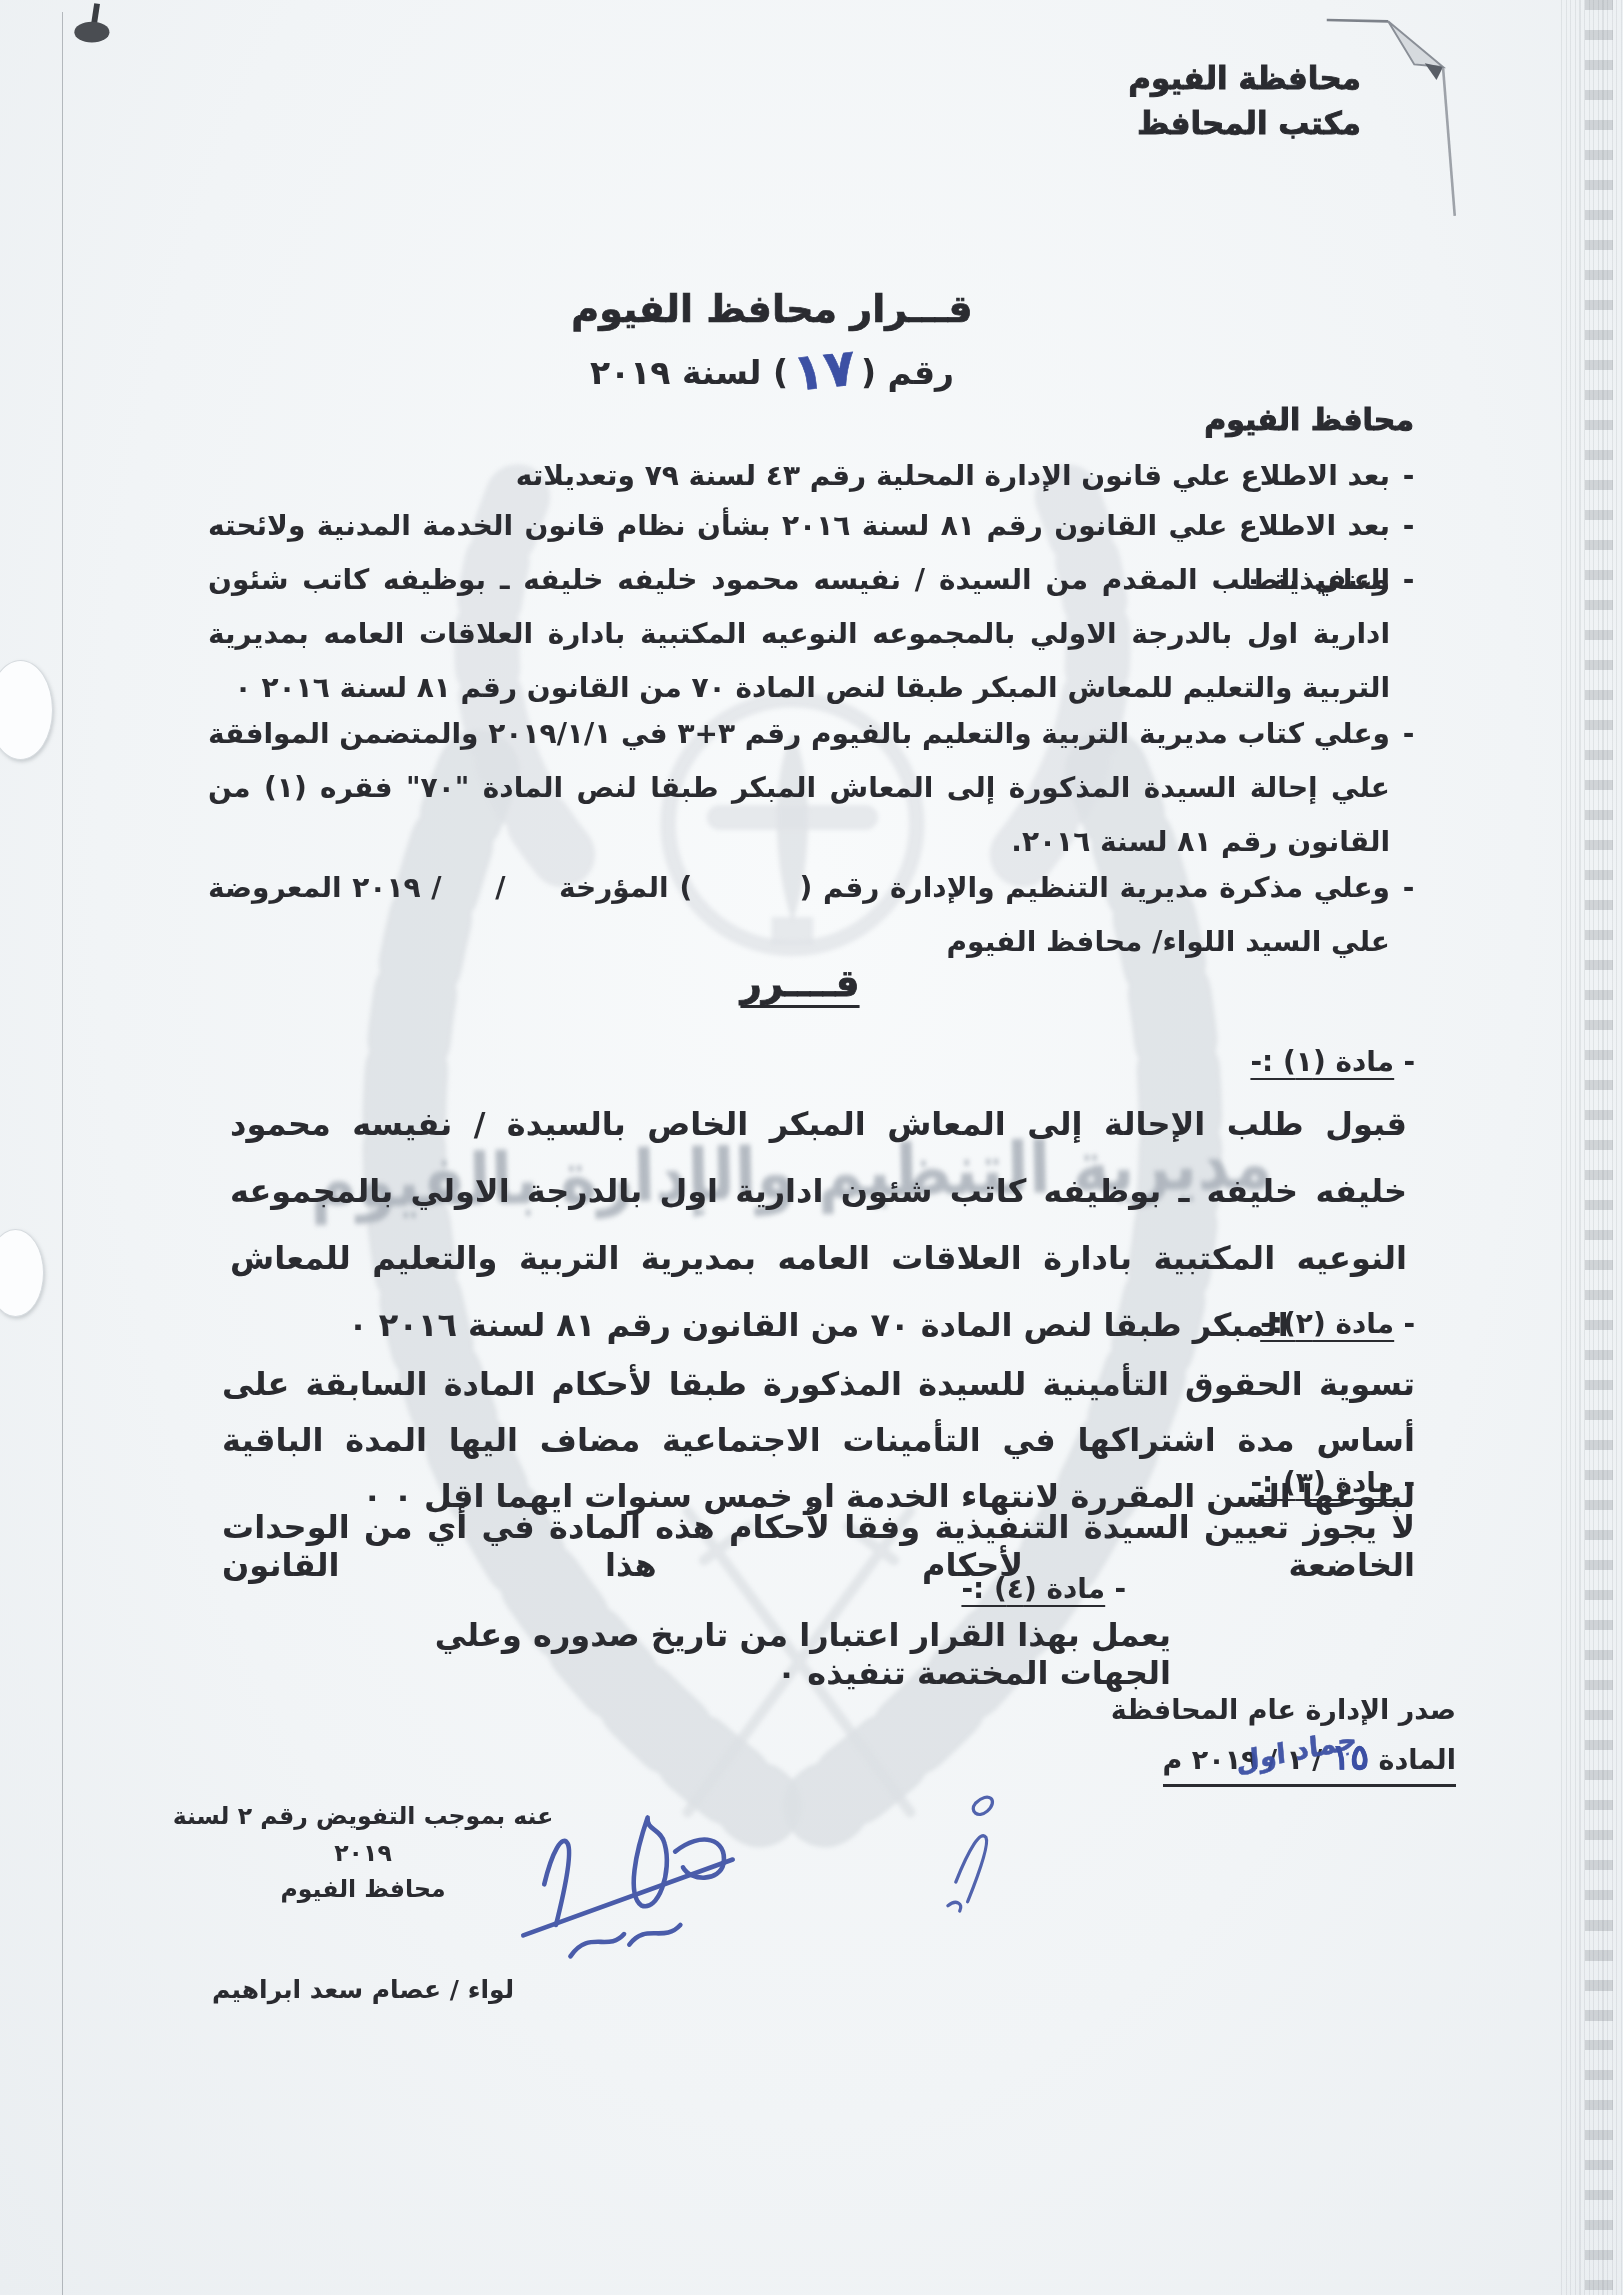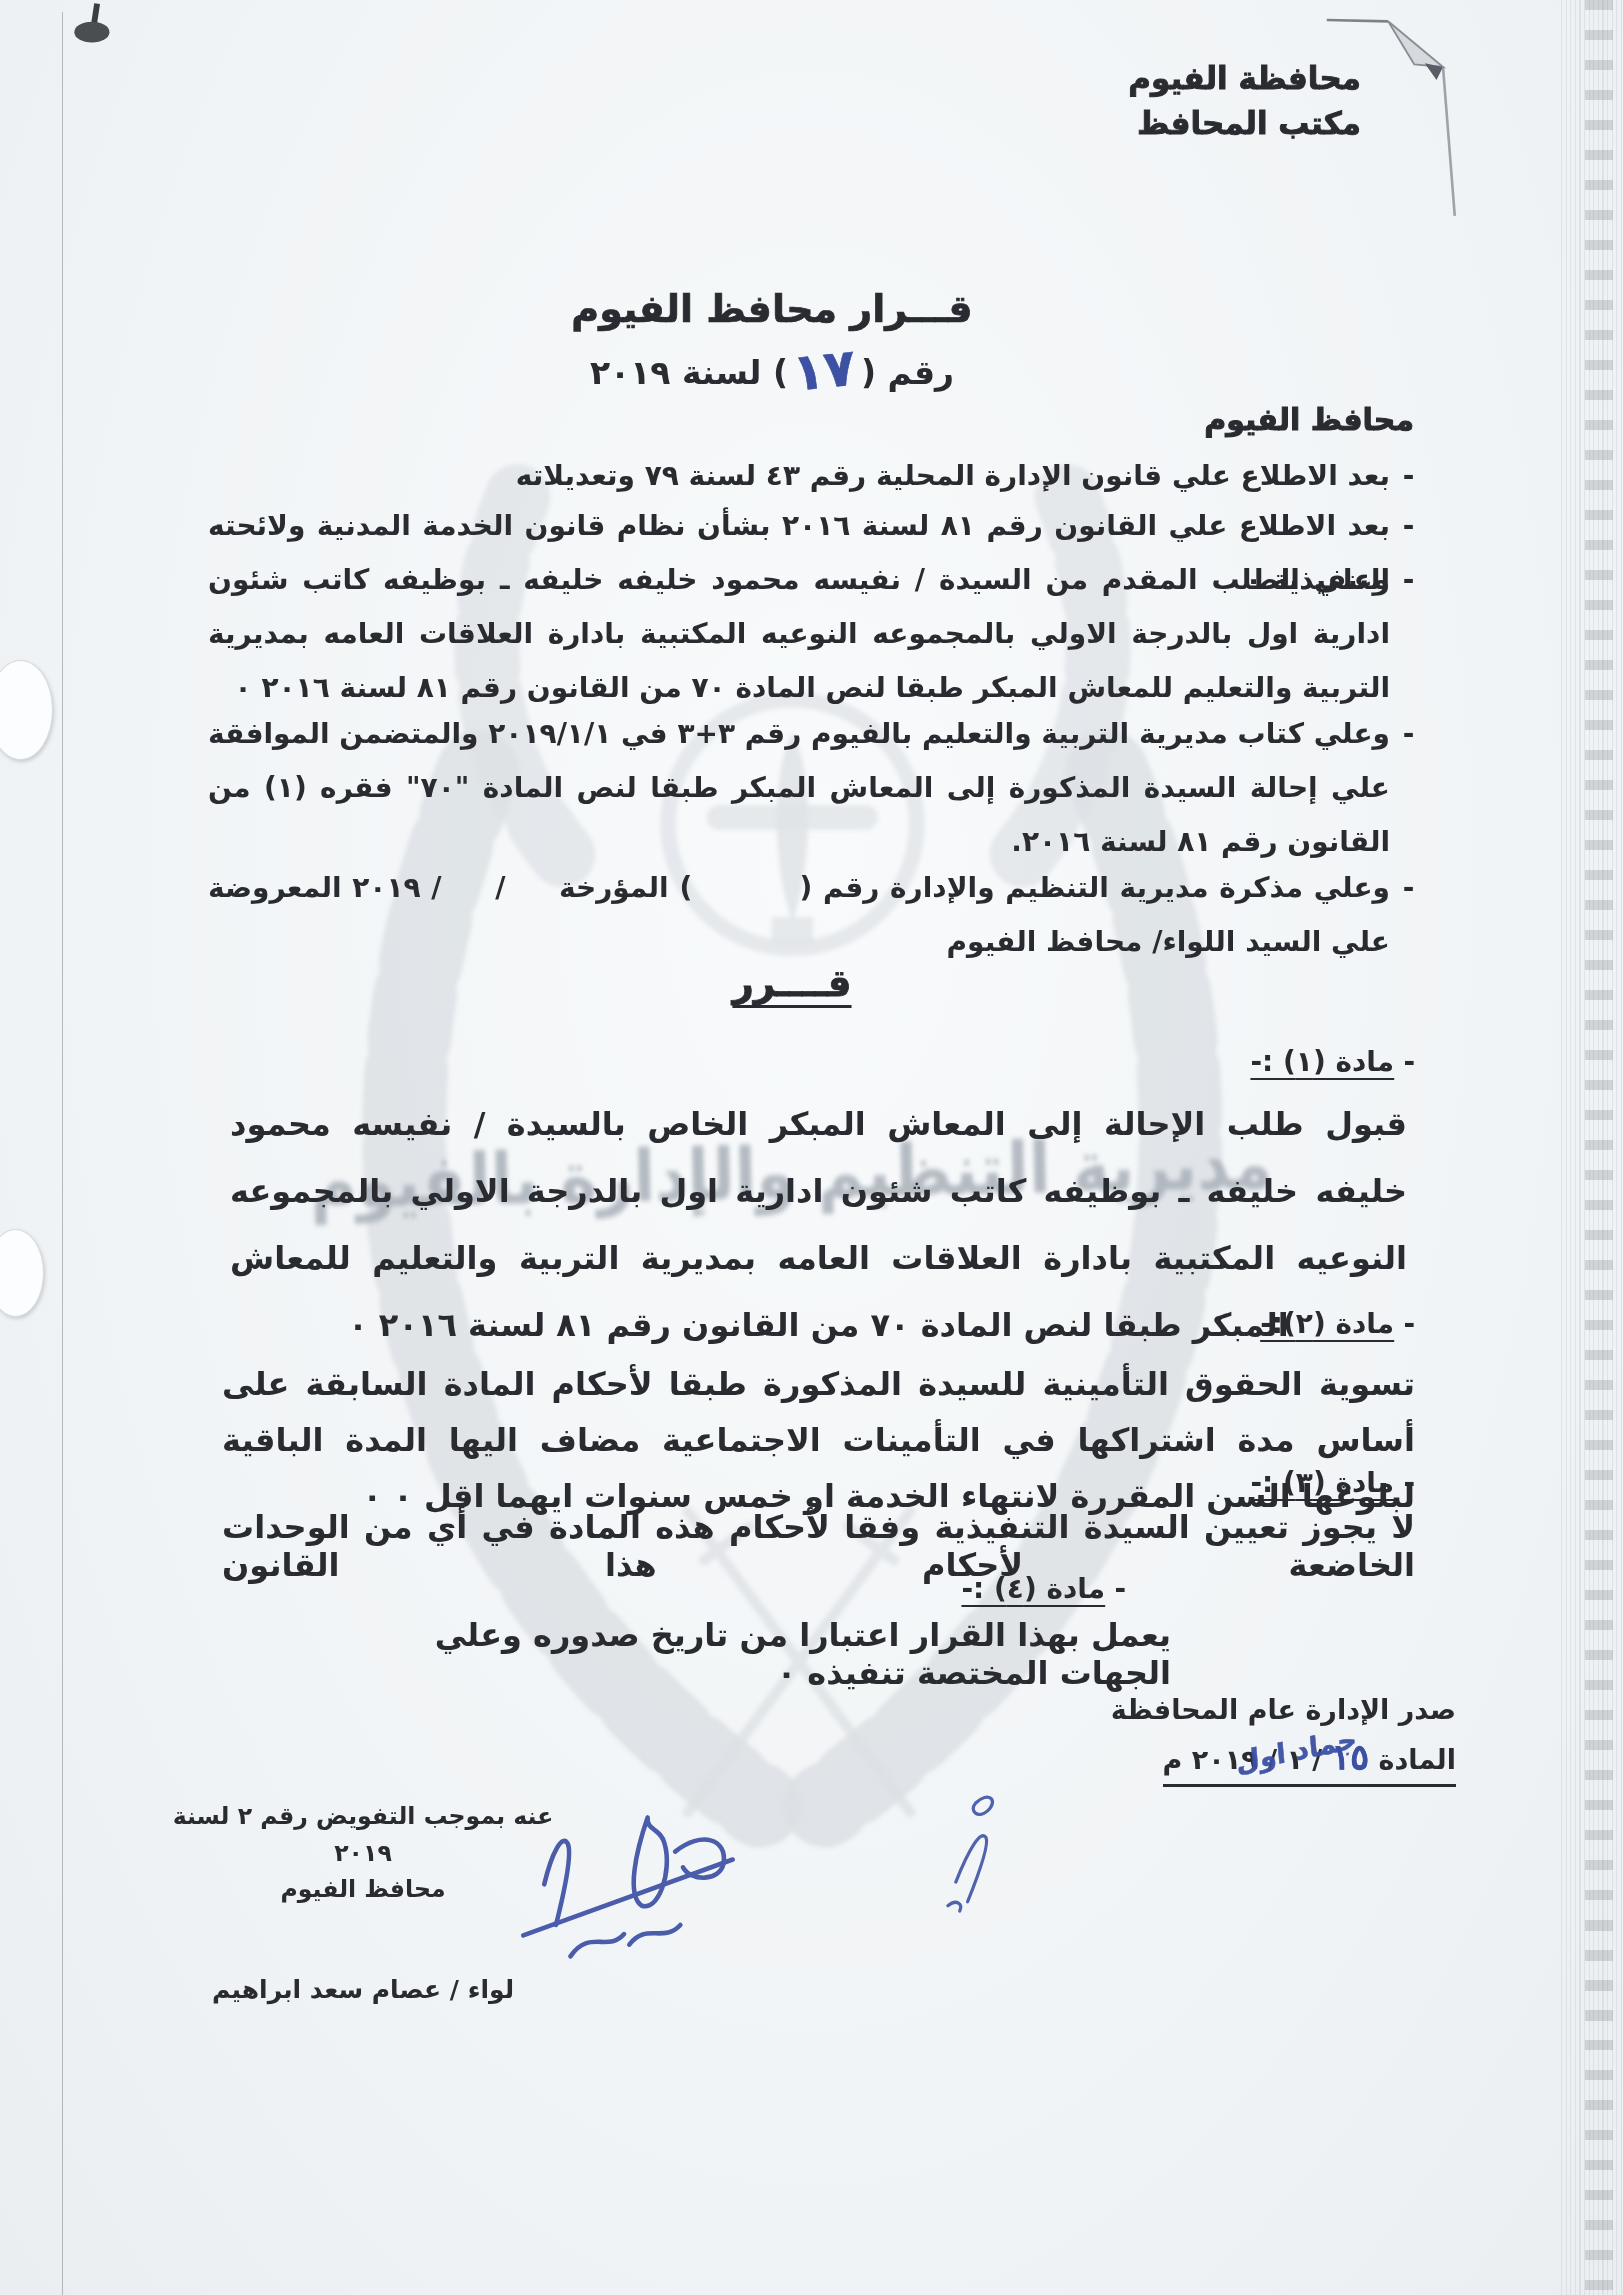--- a/index.html
+++ b/index.html
@@ -38,21 +38,21 @@
   .title-ref{font-size:33px;text-align:center;}
   .salut{font-size:30px;-webkit-text-stroke:1px var(--ink);}
   
   .clause{display:flex;direction:rtl;font-size:28px;line-height:54px;}
   .clause .mk{width:37px;text-align:center;flex:0 0 auto;}
   .clause .tx{flex:1;text-align:justify;}
   .art-h{font-size:28px;display:flex;direction:rtl;gap:9.2px;}
   .art-h .hh{text-decoration:underline;text-underline-offset:6.5px;text-decoration-thickness:2px;}
   .art-b{font-size:32px;margin-left:14px;}
   .decree{font-size:37px;text-align:center;-webkit-text-stroke:0.8px var(--ink);
-    text-decoration:underline;text-underline-offset:9.2px;text-decoration-thickness:2.6px;}
+    text-decoration:underline;text-underline-offset:9.2px;text-decoration-thickness:2.6px;padding-left:8px;}
   
   .hand{color:var(--hand);font-weight:700;-webkit-text-stroke:0.5px var(--hand);}
   .hand-num{display:inline-block;transform:rotate(-6deg) scale(1.25);}
   .hand-script{position:absolute;font-size:27.5px;transform:rotate(-11deg) skewX(-6deg);
     letter-spacing:0.7px;opacity:.95;}
   
   .issued-l{font-size:27px;text-align:right;line-height:1.0;margin-bottom:17px;}
   .issued-underline{border-bottom:3.3px solid var(--ink);padding-bottom:9.2px;display:inline-block;}
   .deleg{font-size:23.6px;text-align:center;line-height:1.55;}
   .deleg .nm{font-size:25px;margin-top:63px;}

